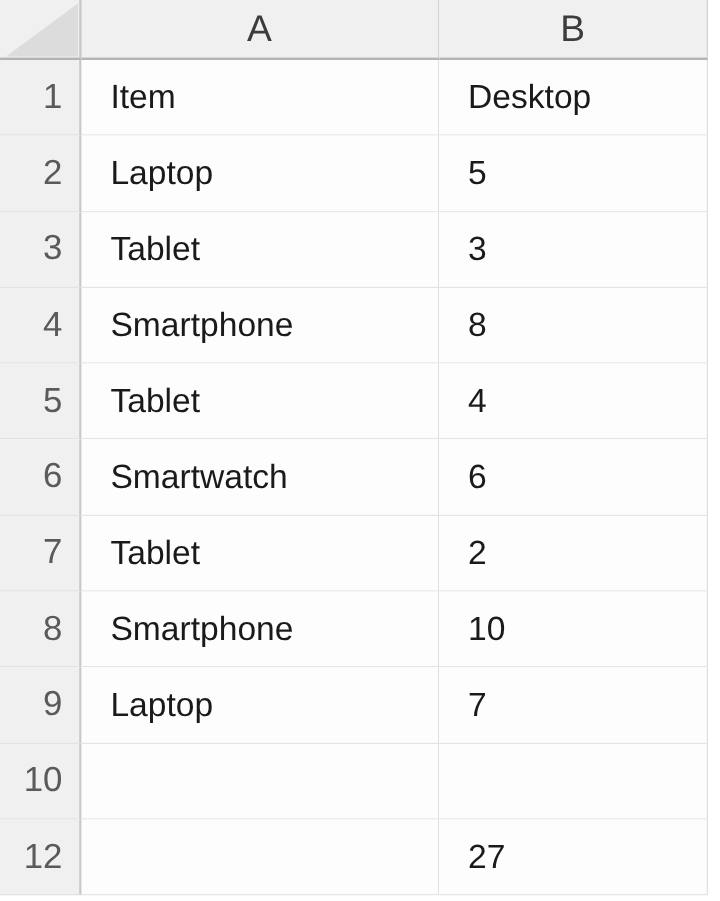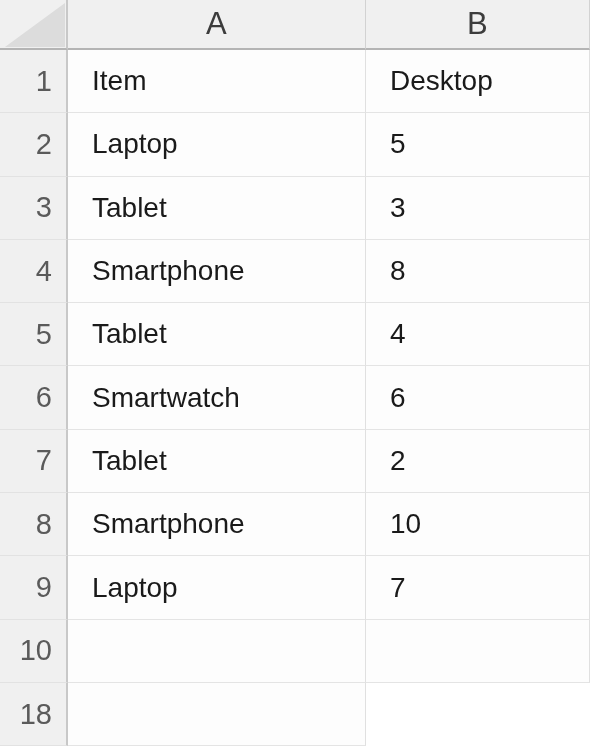--- a/index.html
+++ b/index.html
@@ -141,16 +141,17 @@
       <div class="cell col-b">2</div>
       <div class="row-header">8</div>
       <div class="cell col-a">Smartphone</div>
       <div class="cell col-b">10</div>
       <div class="row-header">9</div>
       <div class="cell col-a">Laptop</div>
       <div class="cell col-b">7</div>
       <div class="row-header">10</div>
       <div class="cell col-a empty"></div>
       <div class="cell col-b empty"></div>
-      <div class="row-header">18</div>
+      <div class="row-header">12</div>
       <div class="cell col-a empty"></div>
+      <div class="cell col-b">27</div>
     </div>
 </div>
 
 </body></html>

